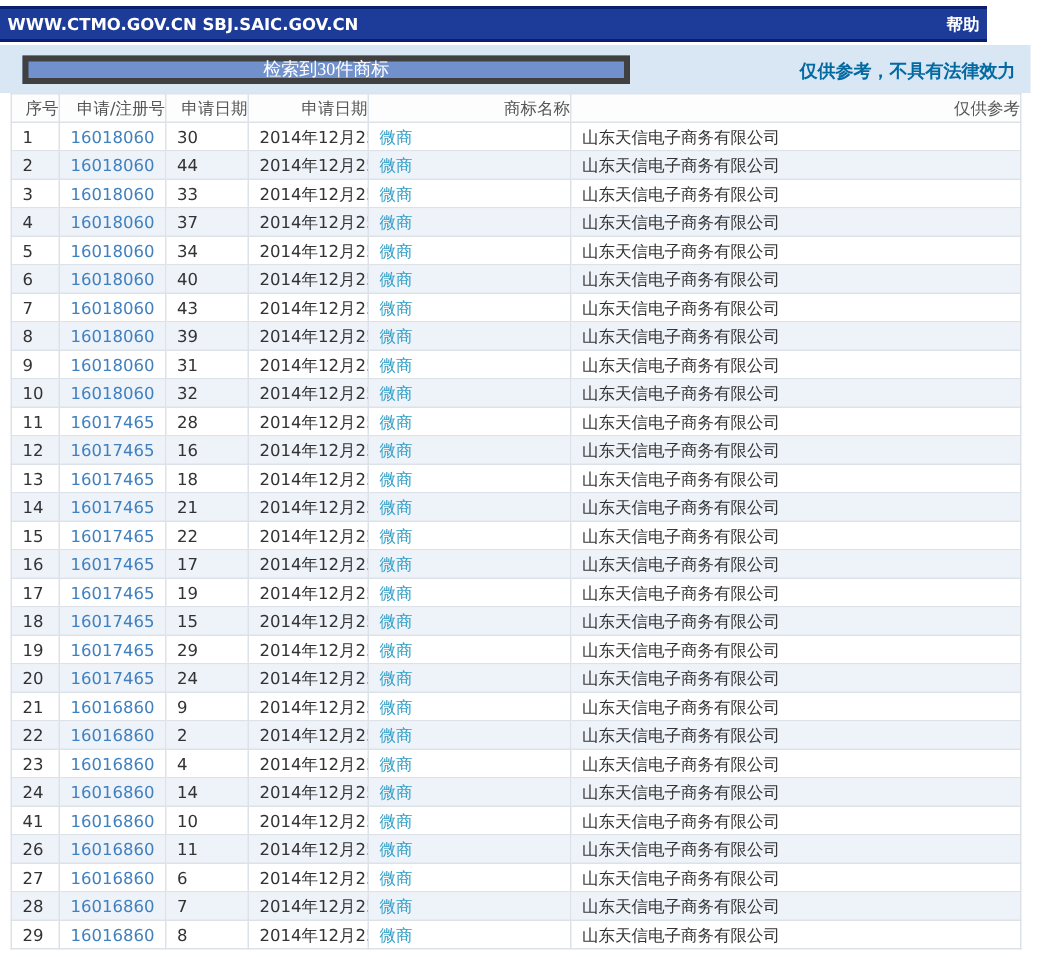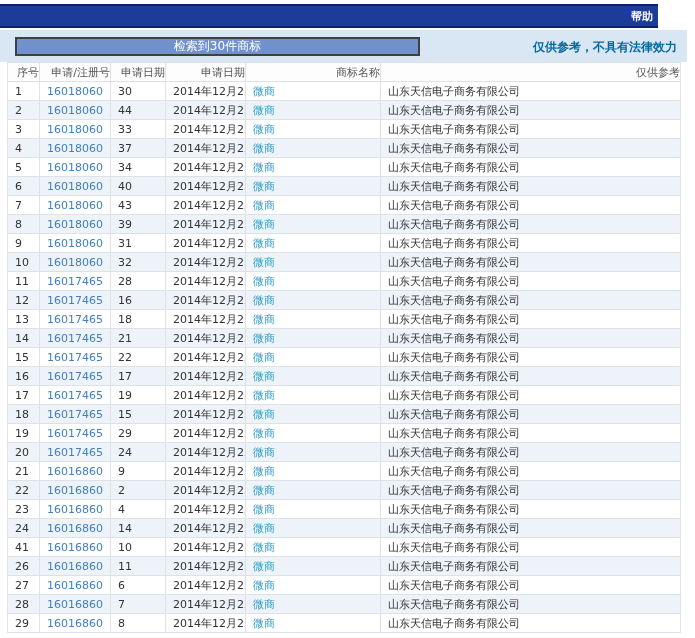--- a/index.html
+++ b/index.html
@@ -30,24 +30,25 @@
   .subheader {
     margin-top: 2px;
     width: 687px; height: 32px;
     background: #d9e6f4;
     position: relative;
   }
   .result-button {
     position: absolute; left: 15px; top: 7px;
     width: 405px; height: 19px;
     background: #7191cc;
-    border: 2px solid #404040;
+    border: 4px solid #404040;
     color: #ffffff; font-size: 12px;
     display: flex; align-items: center; justify-content: center;
     cursor: pointer;
+    font-family: Liberation Serif, serif;
   }
   .disclaimer {
     position: absolute; right: 10px; top: 9px;
     color: #0369a1; font-weight: bold; font-size: 12px;
   }
 
   
   table.results {
     margin-left: 7px;
     width: 673px;
@@ -79,20 +80,21 @@
   .col-date { width: 80px; }
   .col-mark { width: 135px; }
   .col-app { width: 300px; }
   a.reg-link { color: #4080bf; text-decoration: none; cursor: pointer; }
   a.mark-link { color: #2f9fc6; text-decoration: none; cursor: pointer; }
 </style>
 </head>
 <body>
 
 <div class="topbar">
+  <span>WWW.CTMO.GOV.CN SBJ.SAIC.GOV.CN</span>
   <span class="right">
     <a>帮助</a>
   </span>
 </div>
 
 <div class="subheader">
   <div class="result-button">检索到30件商标</div>
   <div class="disclaimer">仅供参考，不具有法律效力</div>
 </div>
 

